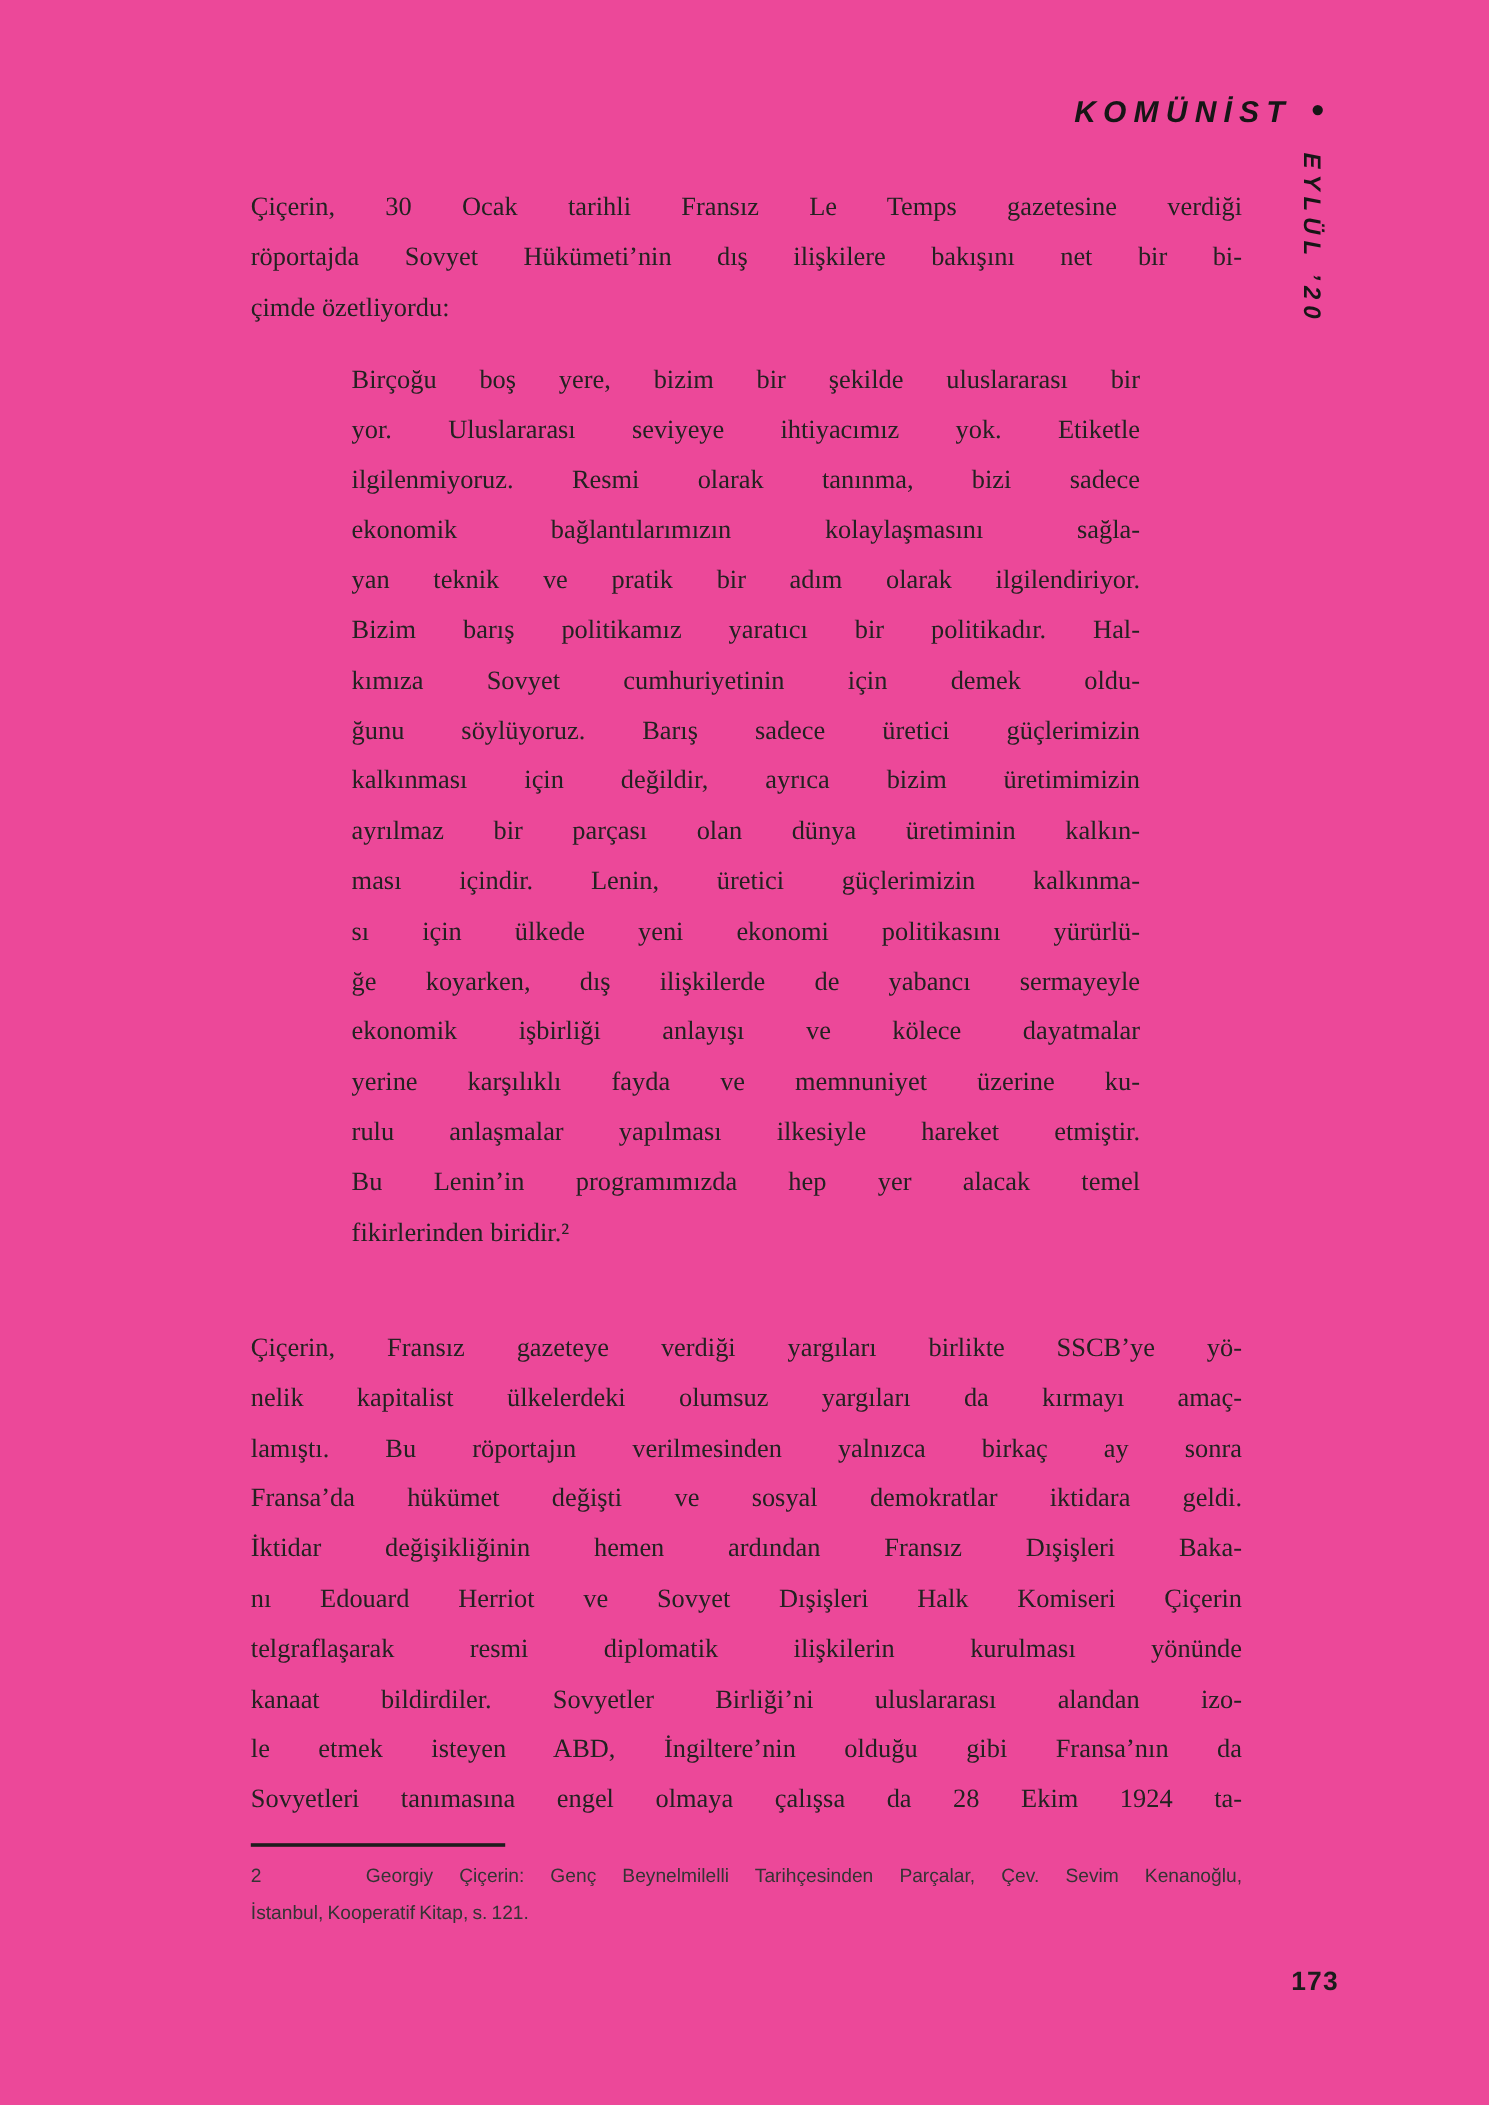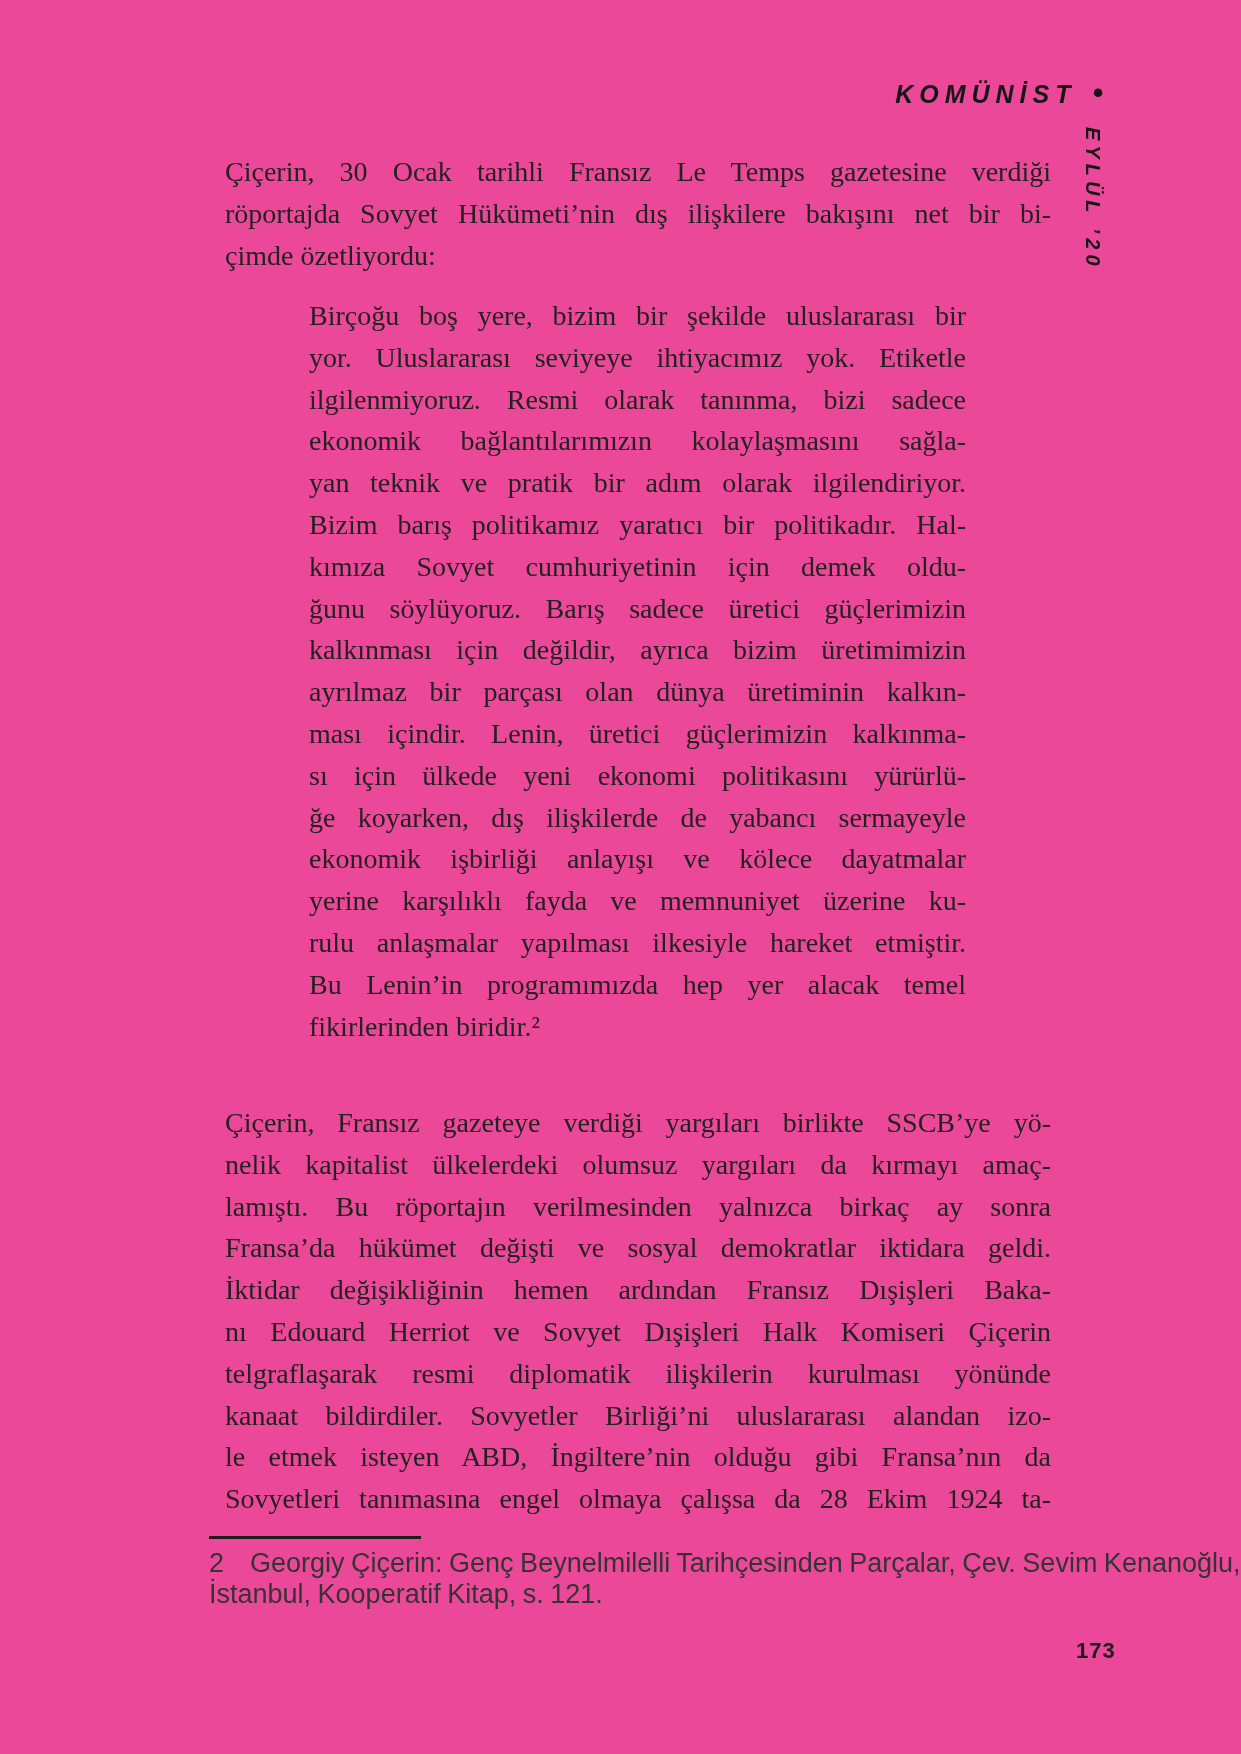--- a/index.html
+++ b/index.html
@@ -48,23 +48,22 @@
     font-weight: 700;
     font-size: 20px;
     letter-spacing: 5px;
     color: #161616;
     white-space: nowrap;
   }
 
   
   .textblock {
     position: absolute;
-    font-size: 28px;
+    font-size: 22px;
     color: #232221;
-    margin-left: 16px;
   }
   .textblock .line {
     line-height: 41.8px;
     text-align: justify;
     text-align-last: justify;
     white-space: nowrap;
   }
   .textblock .line.last-left {
     text-align: left;
     text-align-last: left;
@@ -81,21 +80,21 @@
     width: 212px;
     height: 3px;
     background: #1d1d1d;
   }
   .footnote {
     position: absolute;
     top: 1548px;
     left: 209px;
     width: 826px;
     font-family: "Liberation Sans", sans-serif;
-    font-size: 27px;
+    font-size: 16px;
     color: #343434;
     word-spacing: -1px;
   }
   .footnote .line {
     line-height: 31px;
     text-align: justify;
     text-align-last: justify;
     white-space: nowrap;
   }
   .footnote .line.last-left {

